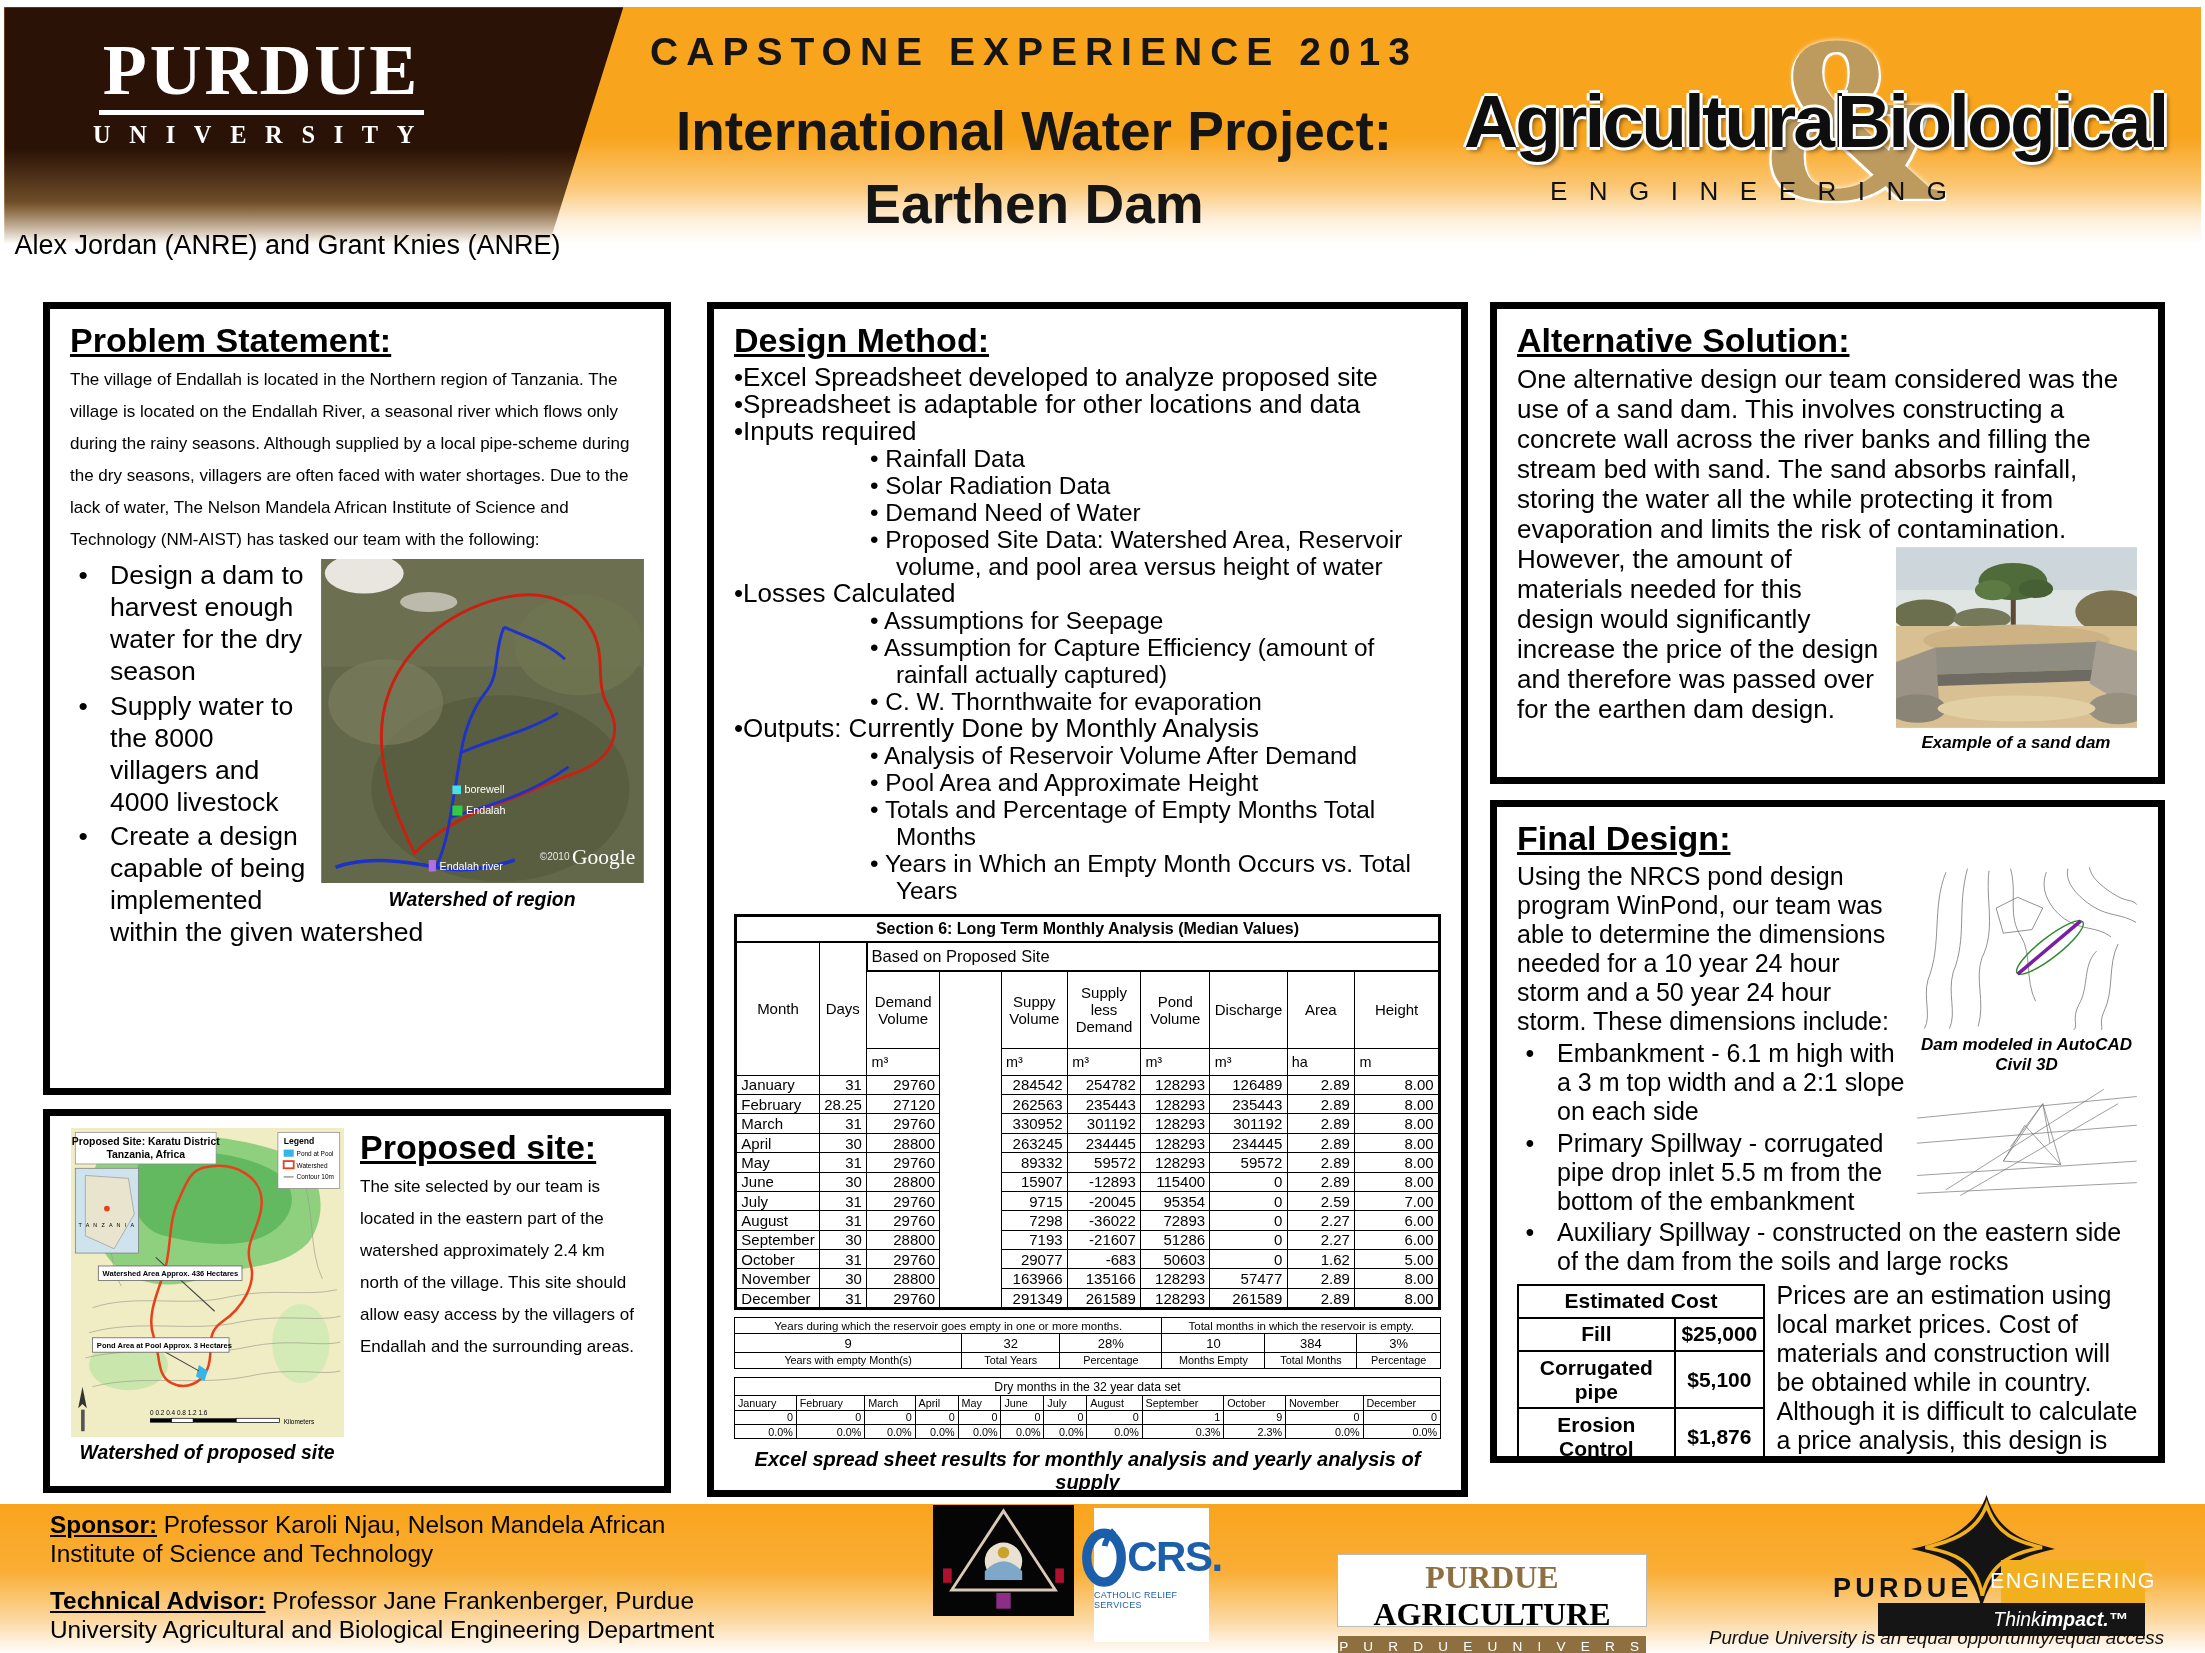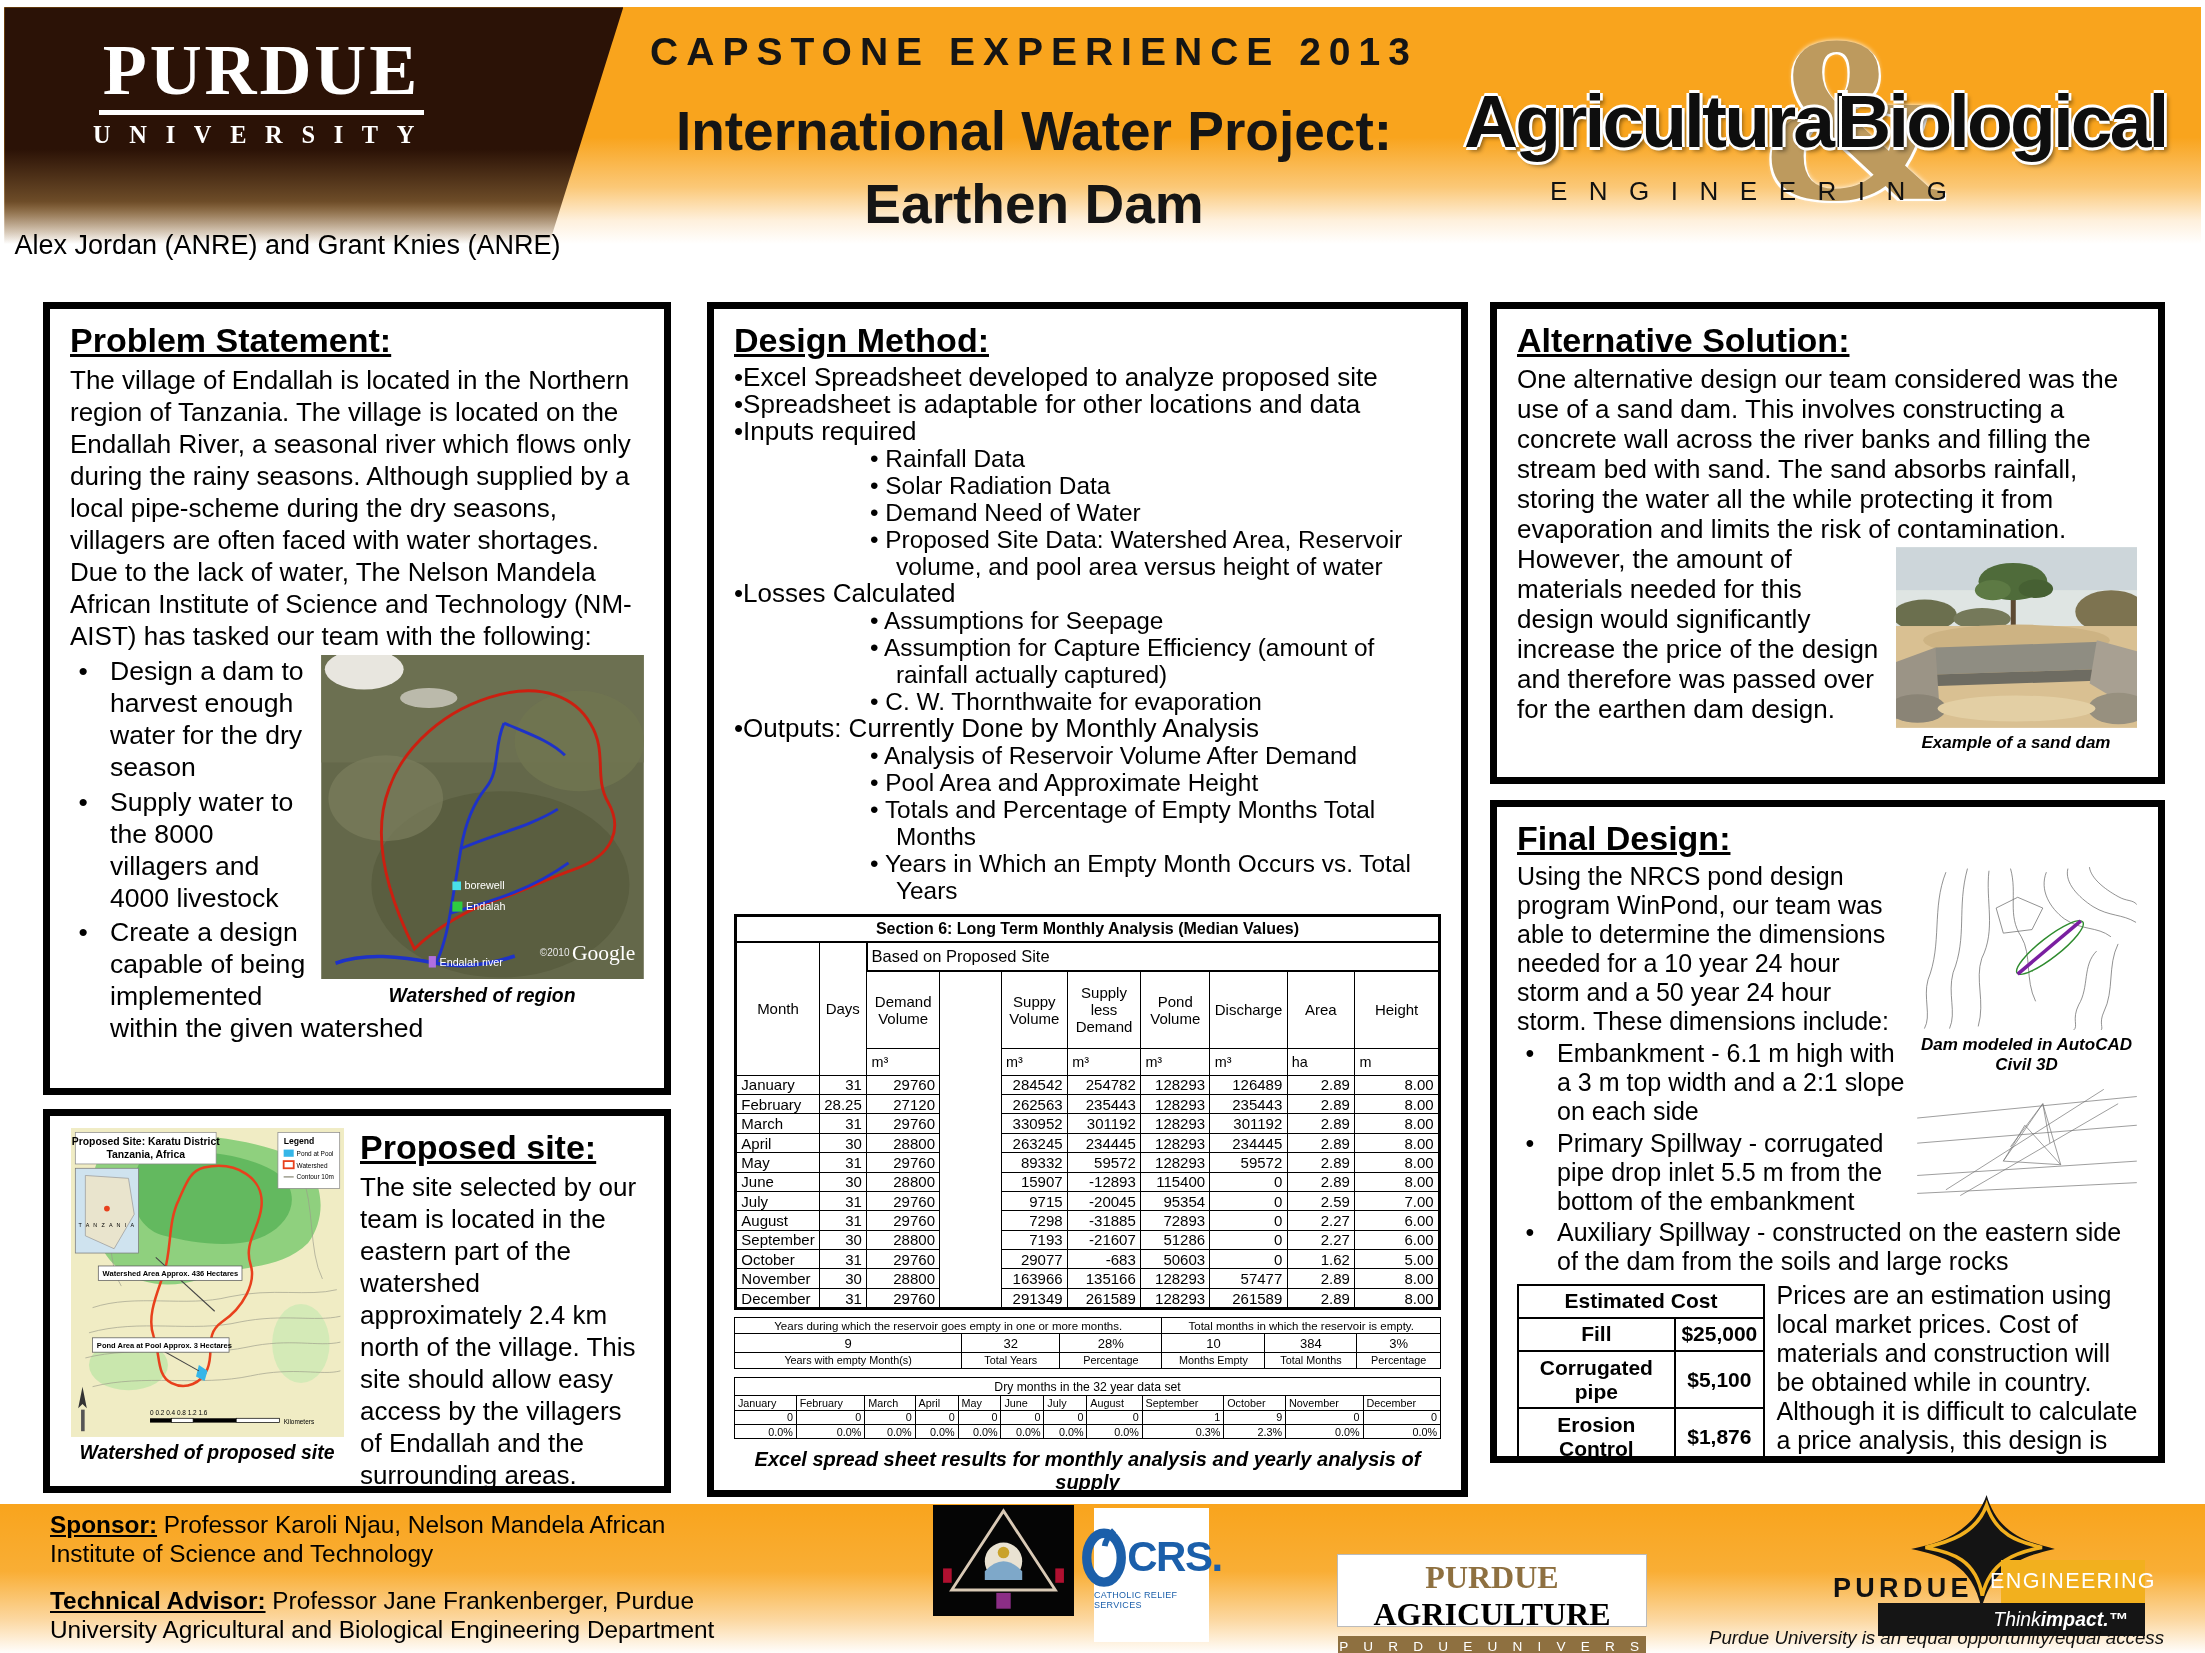--- a/index.html
+++ b/index.html
@@ -34,21 +34,21 @@
   
   .box{position:absolute;background:#fff;border:7.2px solid #000;box-sizing:border-box;
        padding:11.5px 20px;overflow:hidden;}
   #box-problem{left:43px;top:302px;width:628px;height:793px;}
   #box-proposed{left:43px;top:1109px;width:628px;height:384px;}
   #box-design{left:707px;top:302px;width:761px;height:1195px;}
   #box-alt{left:1490px;top:302px;width:675px;height:482px;}
   #box-final{left:1490px;top:800px;width:675px;height:663px;}
 
   .sec{font-size:34px;font-weight:bold;text-decoration:underline;text-decoration-thickness:2.9px;margin:0 0 4.3px 0;}
-  .ptext{font-size:26px;line-height:32px;}
+  .ptext{font-size:17px;line-height:32px;}
   .pbullet{position:relative;padding-left:40px;font-size:26.6px;line-height:32px;margin-top:2.9px;}
   .pbullet::before{content:"•";position:absolute;left:8.6px;}
   .figR{float:right;text-align:center;margin:2.9px 0 2.9px 10px;}
   .figL{float:left;text-align:center;margin:2.9px 11.5px 2.9px 0;}
   .figcap{font-size:19.4px;font-style:italic;font-weight:bold;margin-top:2.9px;}
 
   
   .b0{font-size:26px;line-height:27px;}
   .b0::before{content:"•";}
   .b1{font-size:24.4px;line-height:27px;margin-left:136px;padding-left:26px;text-indent:-26px;}
@@ -369,21 +369,21 @@
             <td class="num">95354</td>
             <td class="num">0</td>
             <td class="num">2.59</td>
             <td class="num">7.00</td>
       </tr>
       <tr>
         <td class="mon">August</td>
             <td class="num">31</td>
             <td class="num">29760</td>
             <td class="num">7298</td>
-            <td class="num">-31885</td>
+            <td class="num">-36022</td>
             <td class="num">72893</td>
             <td class="num">0</td>
             <td class="num">2.27</td>
             <td class="num">6.00</td>
       </tr>
       <tr>
         <td class="mon">September</td>
             <td class="num">30</td>
             <td class="num">28800</td>
             <td class="num">7193</td>

